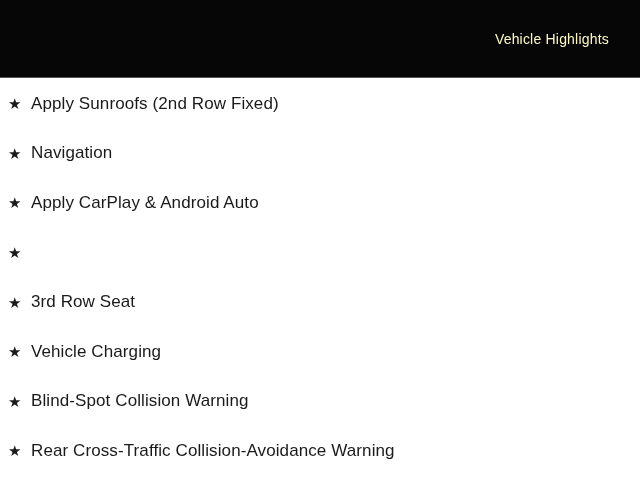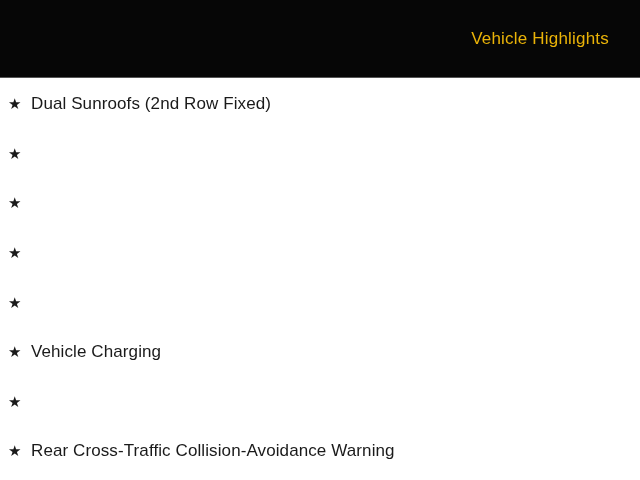--- a/index.html
+++ b/index.html
@@ -21,22 +21,22 @@
     height: 78px;
     background: #060606;
     border-bottom: 1px solid #555555;
     display: flex;
     align-items: center;
     justify-content: flex-end;
     padding-right: 31px;
     flex: 0 0 auto;
   }
   .header-title {
-    color: #eab308;
-    font-size: 17px;
+    color: #fef9c3;
+    font-size: 14px;
     letter-spacing: 0.2px;
     font-weight: 400;
   }
   .highlights-list {
     list-style: none;
     padding-top: 1px;
     flex: 1 1 auto;
   }
   .highlight-item {
     height: 49.6px;
@@ -64,46 +64,50 @@
 <body>
 
 <div class="page">
   <div class="header">
     <span class="header-title">Vehicle Highlights</span>
   </div>
 
   <ul class="highlights-list">
     <li class="highlight-item">
       <span class="star-icon">★</span>
-      <span class="item-label">Dual Sunroofs (2nd Row Fixed)</span>
+      <span class="item-label">Apply Sunroofs (2nd Row Fixed)</span>
+    </li>
+
+    <li class="highlight-item">
+      <span class="star-icon">★</span>
+      <span class="item-label">Navigation</span>
+    </li>
+
+    <li class="highlight-item">
+      <span class="star-icon">★</span>
+      <span class="item-label">Apply CarPlay &amp; Android Auto</span>
     </li>
 
     <li class="highlight-item">
       <span class="star-icon">★</span>
     </li>
 
     <li class="highlight-item">
       <span class="star-icon">★</span>
-    </li>
-
-    <li class="highlight-item">
-      <span class="star-icon">★</span>
-    </li>
-
-    <li class="highlight-item">
-      <span class="star-icon">★</span>
+      <span class="item-label">3rd Row Seat</span>
     </li>
 
     <li class="highlight-item">
       <span class="star-icon">★</span>
       <span class="item-label">Vehicle Charging</span>
     </li>
 
     <li class="highlight-item">
       <span class="star-icon">★</span>
+      <span class="item-label">Blind-Spot Collision Warning</span>
     </li>
 
     <li class="highlight-item">
       <span class="star-icon">★</span>
       <span class="item-label">Rear Cross-Traffic Collision-Avoidance Warning</span>
     </li>
   </ul>
 
 </div>
 

